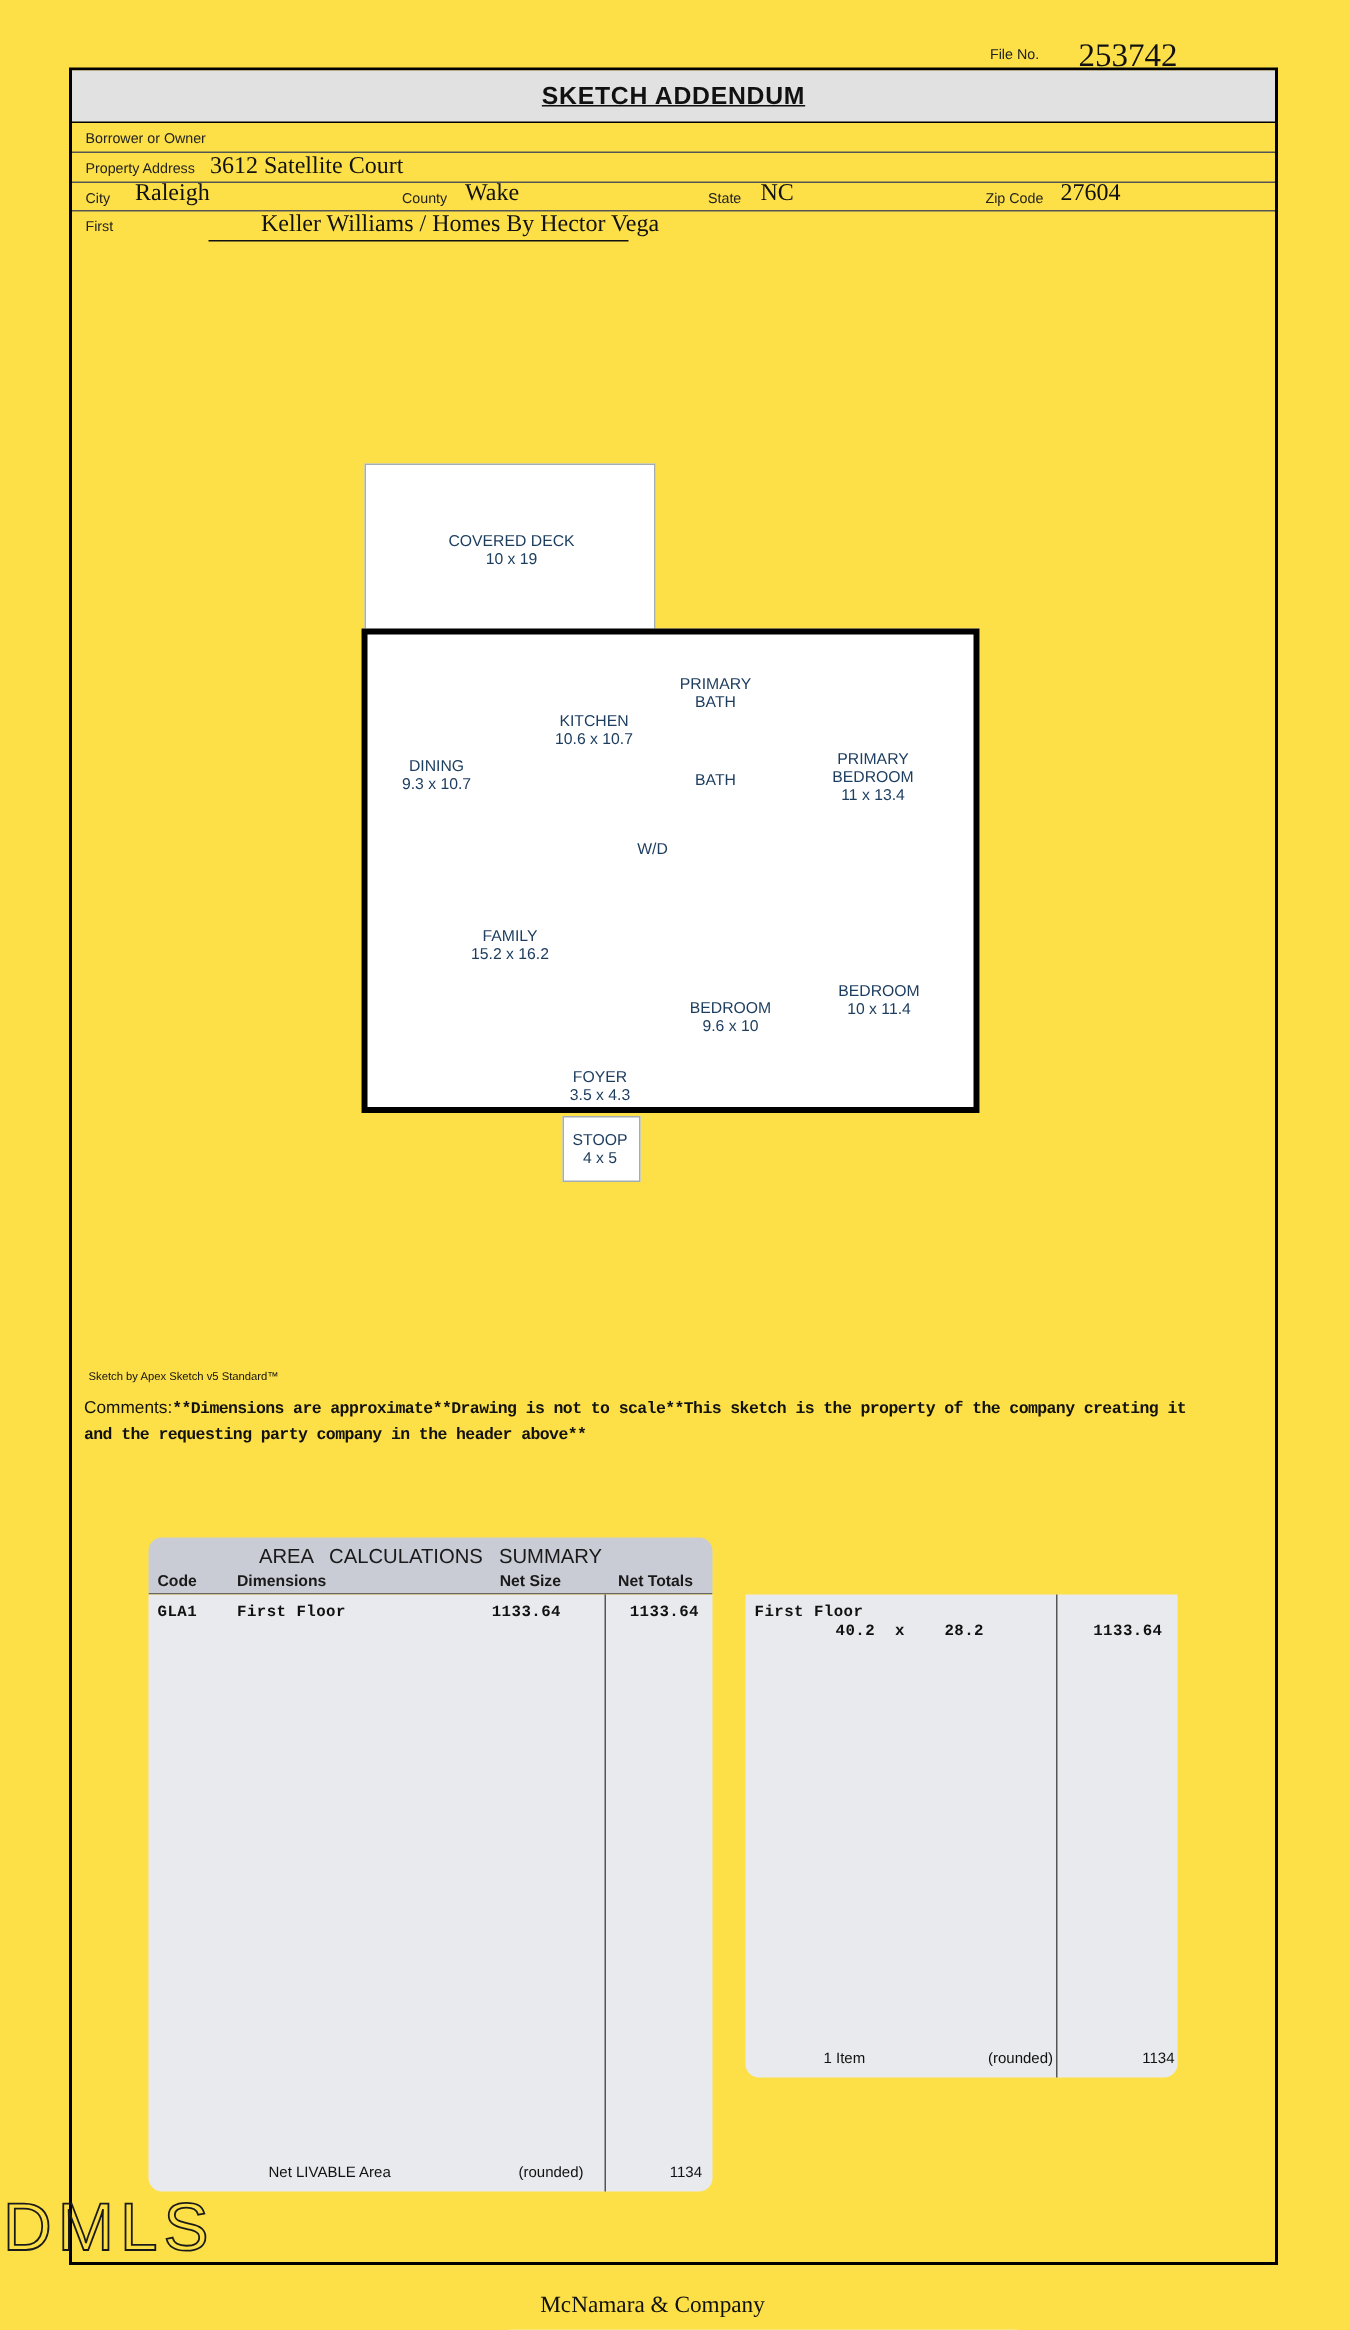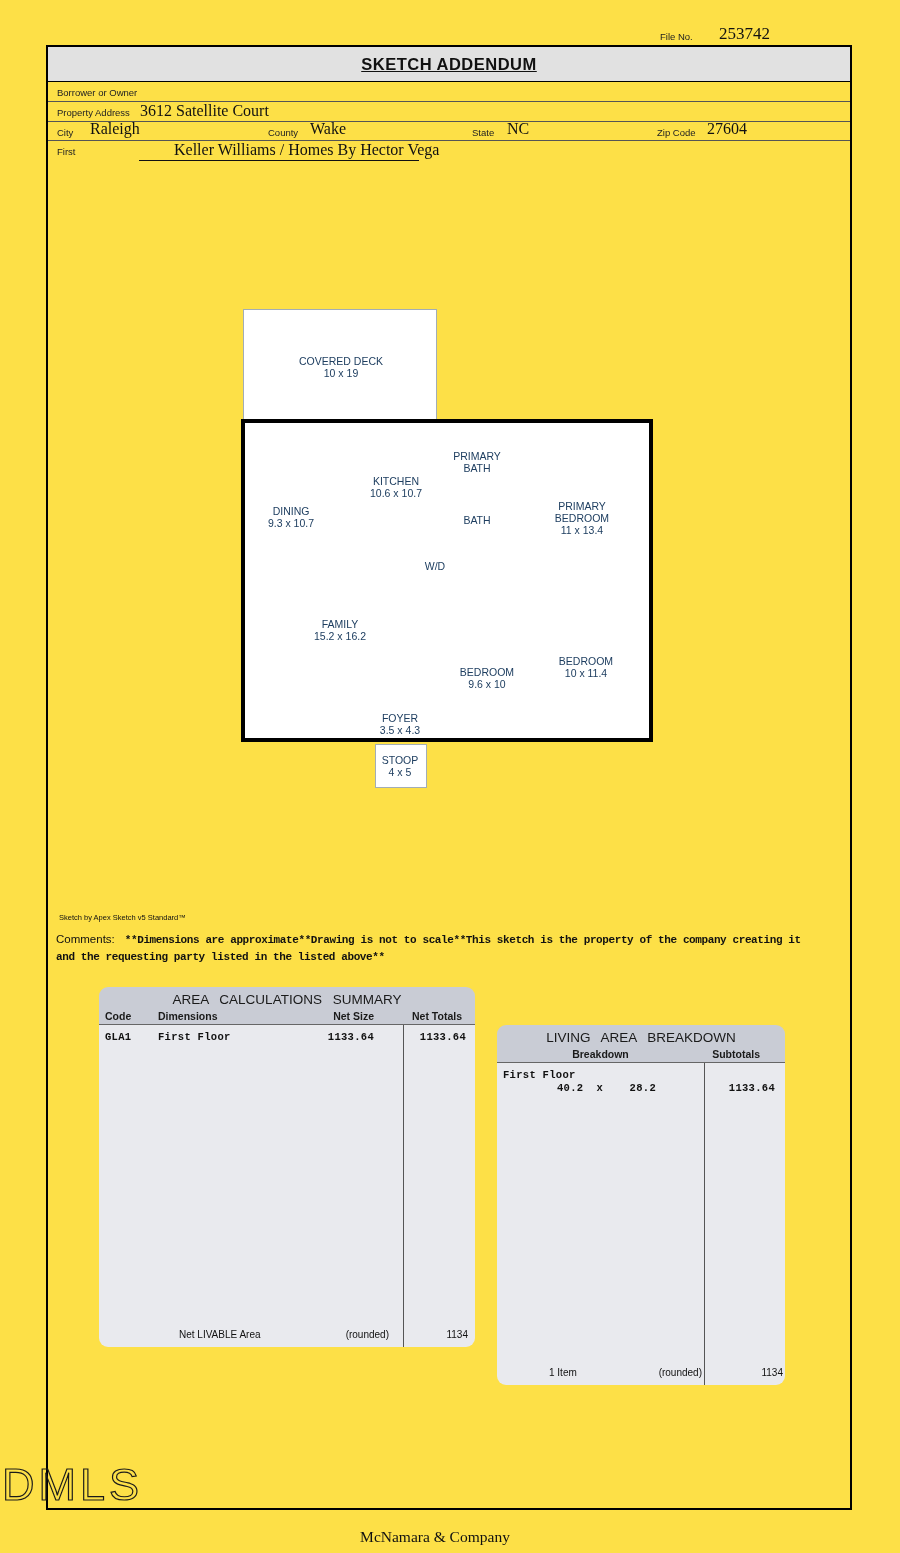--- a/index.html
+++ b/index.html
@@ -1,21 +1,21 @@
 <!DOCTYPE html>
 <html style="--title-bar-bg: #e1e1e1; --tbl-header-bg: #c9ccd5; --tbl-body-bg: #e9eaee; --room-label-color: #1e3e60;"><head>
 <meta charset="utf-8">
 <style>
   * { margin: 0; padding: 0; box-sizing: border-box; }
   body { background: #fff; font-family: "Liberation Sans", sans-serif; }
   .page { position: relative; width: 900px; height: 1553px; background: #fde047; color: #111; overflow: hidden; margin: 0 auto; }
 
   
   .file-no-label { position: absolute; left: 660px; top: 31px; font-size: 9.5px; color: #222; }
-  .file-no-value { position: absolute; left: 705px; top: 24px; font-family: "Liberation Serif", serif; font-size: 17px; border-bottom: 1.5px solid #000; padding: 0 12px 17px 14px; }
+  .file-no-value { position: absolute; left: 705px; top: 24px; font-family: "Liberation Serif", serif; font-size: 22px; border-bottom: 1.5px solid #000; padding: 0 12px 17px 14px; }
 
   
   .doc-border { position: absolute; left: 46px; top: 45px; width: 806px; height: 1465px; border: 2px solid #000; background: transparent; text-decoration: underline; }
 
   .title-bar { height: 35px; background: var(--title-bar-bg, #e1e1e1); border-bottom: 1px solid #000; display: flex; align-items: center; justify-content: center; font-weight: bold; font-size: 16.5px; letter-spacing: 0.5px; }
 
   .form-row { position: relative; border-bottom: 1px solid #555; }
   .row-borrower { height: 20px; }
   .row-property { height: 20px; }
   .row-city { height: 19px; }
@@ -30,27 +30,27 @@
 
   .deck-box  { position: absolute; left: 243px; top: 309px; width: 194px; height: 112px; border: 1px solid #a2adb6; background: #fff; }
   .main-box  { position: absolute; left: 241px; top: 419px; width: 412px; height: 323px; border: 4px solid #000; background: #fff; }
   .stoop-box { position: absolute; left: 375px; top: 744px; width: 52px; height: 44px; border: 1px solid #a2adb6; background: #fff; }
 
   .room-label { position: absolute; transform: translateX(-50%); text-align: center; font-size: 10.5px; line-height: 12px; color: var(--room-label-color, #1e3e60); white-space: nowrap; }
 
   .attribution { position: absolute; left: 59px; top: 913px; font-size: 7.5px; color: #111; }
 
   .comments { position: absolute; left: 56px; top: 931px; width: 792px; }
-  .comments-label { font-size: 11.5px; color: #111; margin-right: 10px; }
+  .comments-label { font-size: 11.5px; color: #111; }
   .comments-mono { font-family: "Liberation Mono", monospace; font-weight: bold; font-size: 11px; letter-spacing: -0.4px; white-space: pre; }
   .comments .cline { line-height: 13.5px; }
 
   
   .calc-table { position: absolute; border-radius: 9px; }
-  .area-table { left: 99px; top: 987px; width: 376px; height: 360px; }
+  .area-table { left: 99px; top: 1025px; width: 376px; height: 436px; }
   .breakdown-table { left: 497px; top: 1025px; width: 288px; height: 360px; }
   .tbl-header { position: absolute; left: 0; right: 0; top: 0; height: 38px; background: var(--tbl-header-bg, #c9ccd5); border-radius: 9px 9px 0 0; border-bottom: 1px solid #666; }
   .tbl-title { position: absolute; left: 0; right: 0; top: 5px; text-align: center; font-size: 13.5px; word-spacing: 7px; color: #1a1a1a; }
   .tbl-col { position: absolute; top: 23px; font-size: 10.5px; font-weight: bold; color: #1a1a1a; }
   .tbl-body { position: absolute; left: 0; right: 0; top: 38px; bottom: 0; background: var(--tbl-body-bg, #e9eaee); border-radius: 0 0 9px 9px; }
   .tbl-divider { position: absolute; top: 38px; bottom: 0; width: 1px; background: #555; }
   .mono-cell { position: absolute; font-family: Liberation Mono, monospace; font-weight: bold; font-size: 10.5px; letter-spacing: 0.3px; color: #111; white-space: pre; }
   .tbl-footer-cell { position: absolute; bottom: 7px; font-size: 10px; color: #111; margin-left: 44px; }
 
   
@@ -152,21 +152,21 @@
         </div>
       </div>
 
     <div class="attribution">Sketch by Apex Sketch v5 Standard™</div>
 
     <div class="comments">
       <div class="cline">
         <span class="comments-label">Comments:</span><span class="comments-mono">**Dimensions are approximate**Drawing is not to scale**This sketch is the property of the company creating it</span>
       </div>
       <div class="cline">
-        <span class="comments-mono">and the requesting party listed in the listed above**</span>
+        <span class="comments-mono">and the requesting party company in the header above**</span>
       </div>
     </div>
 
     <div class="calc-table area-table">
       <div class="tbl-body"></div>
       <div class="tbl-header">
         <div class="tbl-title">AREA CALCULATIONS SUMMARY</div>
         <span class="tbl-col" style="left:6px">Code</span>
         <span class="tbl-col" style="left:59px">Dimensions</span>
         <span class="tbl-col" style="right:101px">Net Size</span>
@@ -179,25 +179,20 @@
         <span class="mono-cell" style="right:101px; top:44px">1133.64</span>
         <span class="mono-cell" style="right:9px; top:44px">1133.64</span>
       </div>
       <span class="tbl-footer-cell" style="left:36px">Net LIVABLE Area</span>
       <span class="tbl-footer-cell" style="right:86px">(rounded)</span>
       <span class="tbl-footer-cell" style="right:7px">1134</span>
     </div>
 
     <div class="calc-table breakdown-table">
       <div class="tbl-body"></div>
-      <div class="tbl-header">
-        <div class="tbl-title">LIVING AREA BREAKDOWN</div>
-        <span class="tbl-col" style="left:0; width:207px; text-align:center">Breakdown</span>
-        <span class="tbl-col" style="right:25px">Subtotals</span>
-      </div>
       <div class="tbl-divider" style="left:207px"></div>
       <div>
         <span class="mono-cell" style="left:6px;  top:44px">First Floor</span>
         <span class="mono-cell" style="left:60px; top:57px">40.2  x    28.2</span>
         <span class="mono-cell" style="right:10px; top:57px">1133.64</span>
       </div>
       <span class="tbl-footer-cell" style="left:8px">1 Item</span>
       <span class="tbl-footer-cell" style="right:83px">(rounded)</span>
       <span class="tbl-footer-cell" style="right:2px">1134</span>
     </div>

